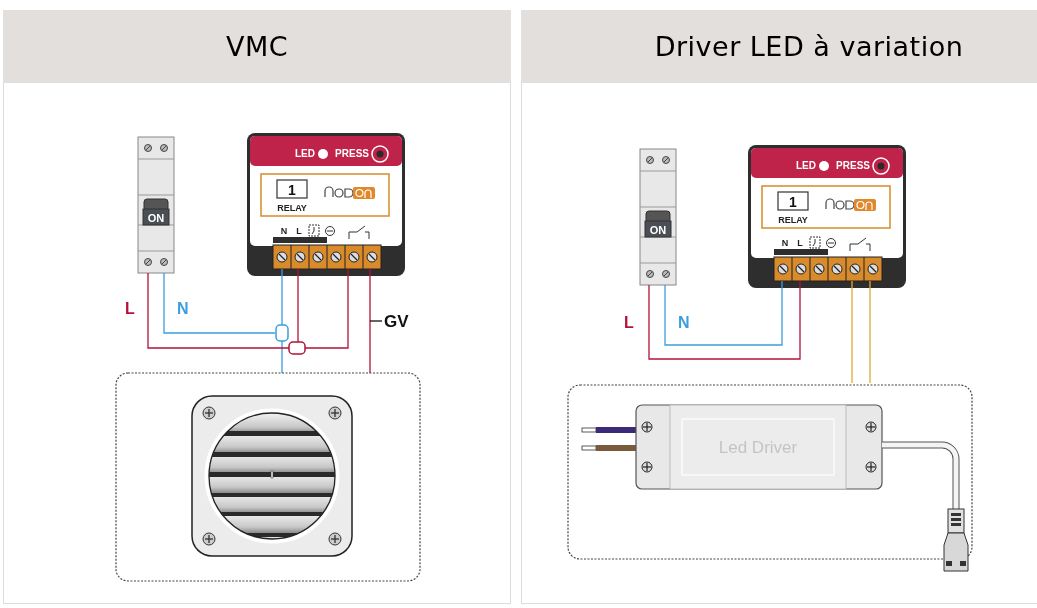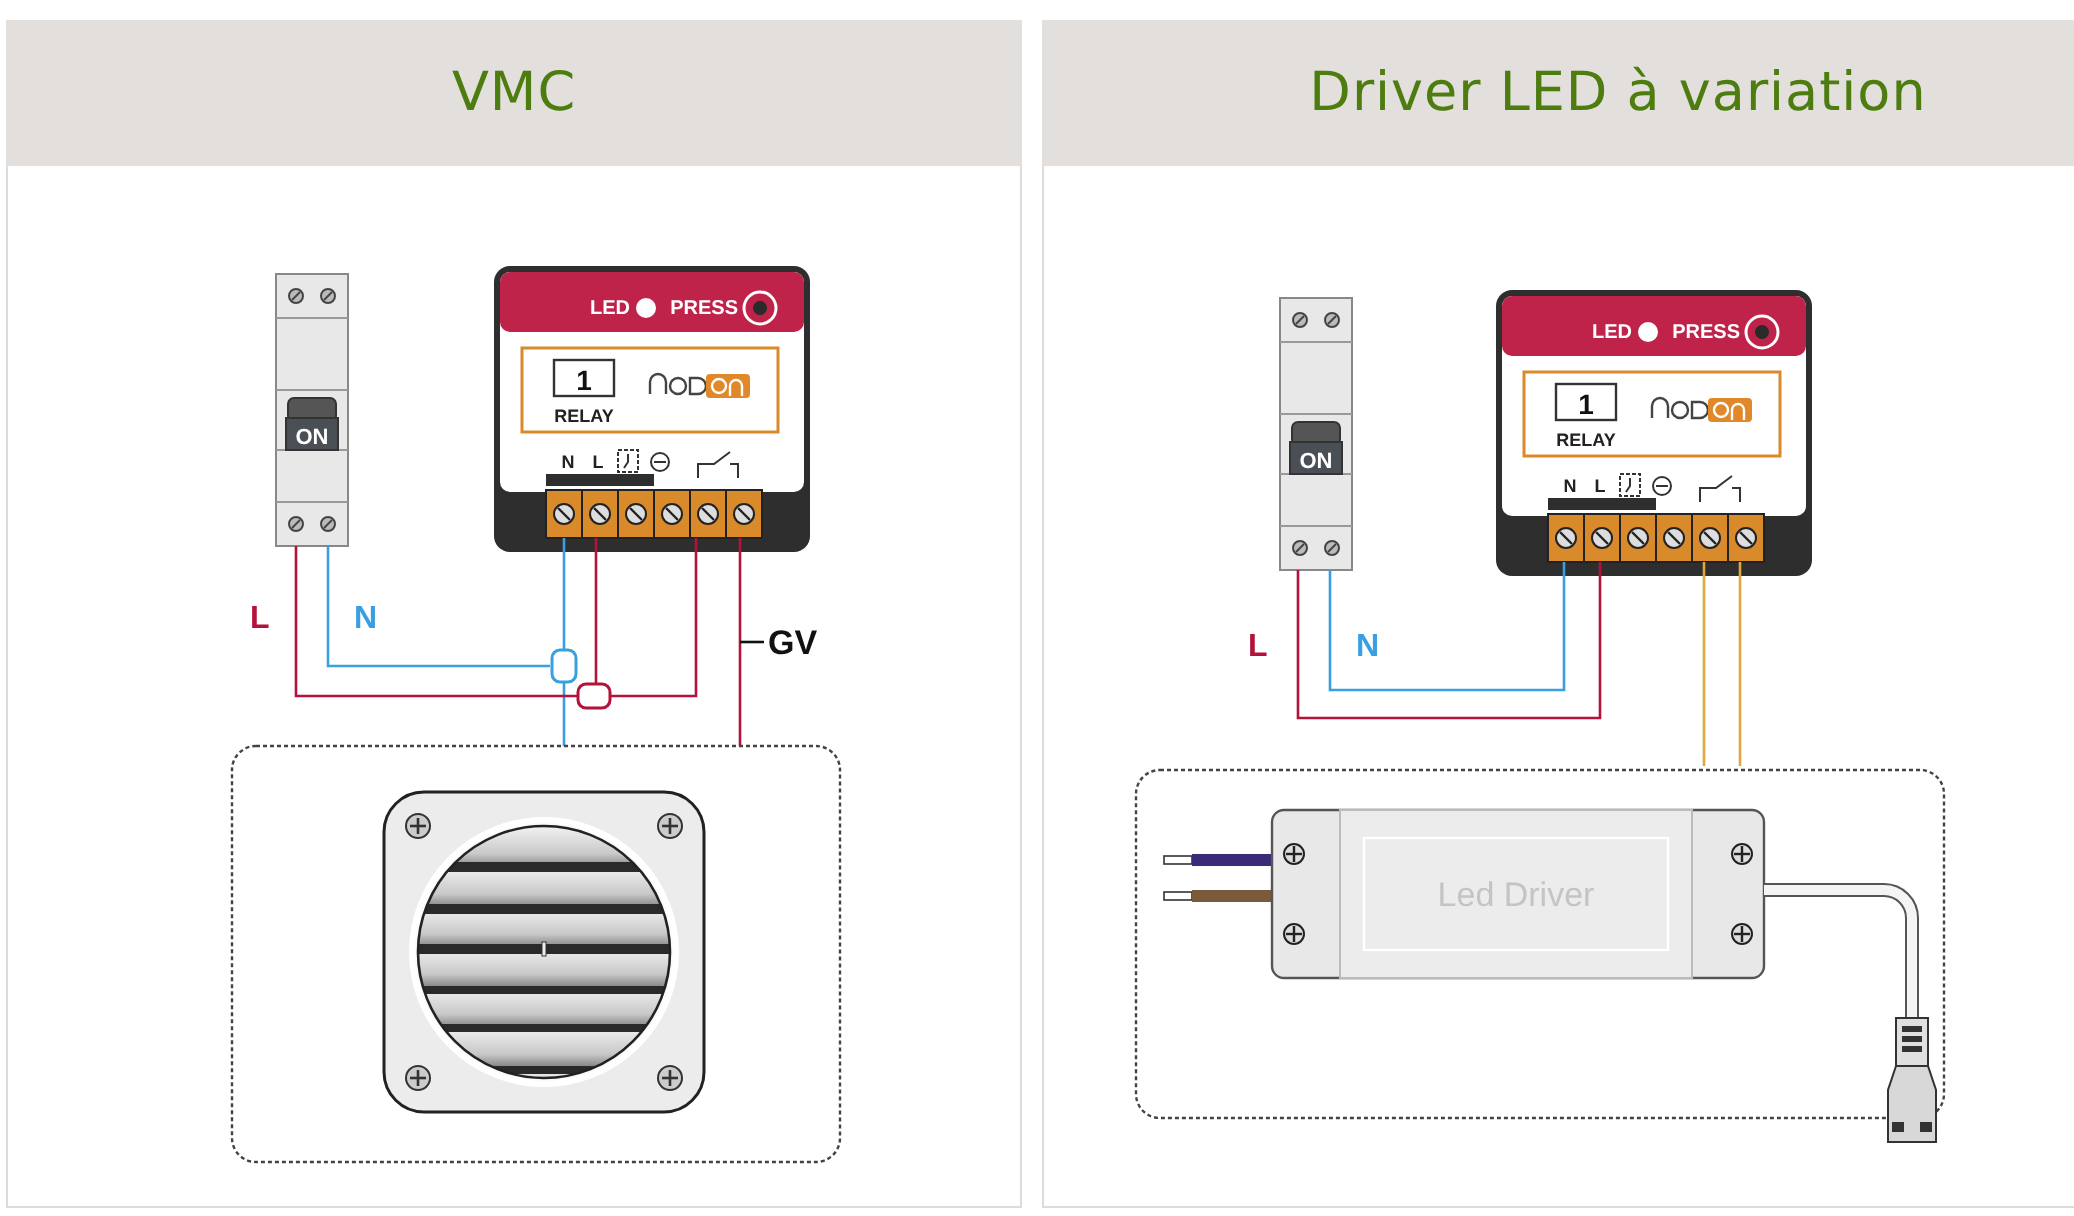--- a/index.html
+++ b/index.html
@@ -1,21 +1,21 @@
 <!DOCTYPE html>
 <html><head>
 <meta charset="utf-8">
 <style>
   html, body { margin: 0; padding: 0; background: #ffffff; }
   body { width: 1037px; height: 608px; position: relative; overflow: hidden; font-family: "Liberation Sans", sans-serif; }
   .panel { position: absolute; top: 10px; height: 594px; background: #ffffff; border: 1px solid #dcdcdc; box-sizing: border-box; }
   .panel.left { left: 3px; width: 508px; }
   .panel.right { left: 521px; width: 576px; }
   .panel-header { position: absolute; left: -1px; right: -1px; top: -1px; height: 73px; background: #e2dfdc; display: flex; align-items: center; justify-content: center; }
-  .panel-title { font-family: "DejaVu Sans", sans-serif; font-size: 27px; color: #4d7c0f; letter-spacing: 0.5px; }
+  .panel-title { font-family: "DejaVu Sans", sans-serif; font-size: 27px; color: #000000; letter-spacing: 0.5px; }
   .diagram { position: absolute; left: 0; top: 72px; width: 506px; height: 520px; }
   svg text { font-family: "Liberation Sans", sans-serif; }
 </style>
 </head>
 <body>
 
 <div class="panel left">
   <div class="panel-header">
     <span class="panel-title">VMC</span>
   </div>

